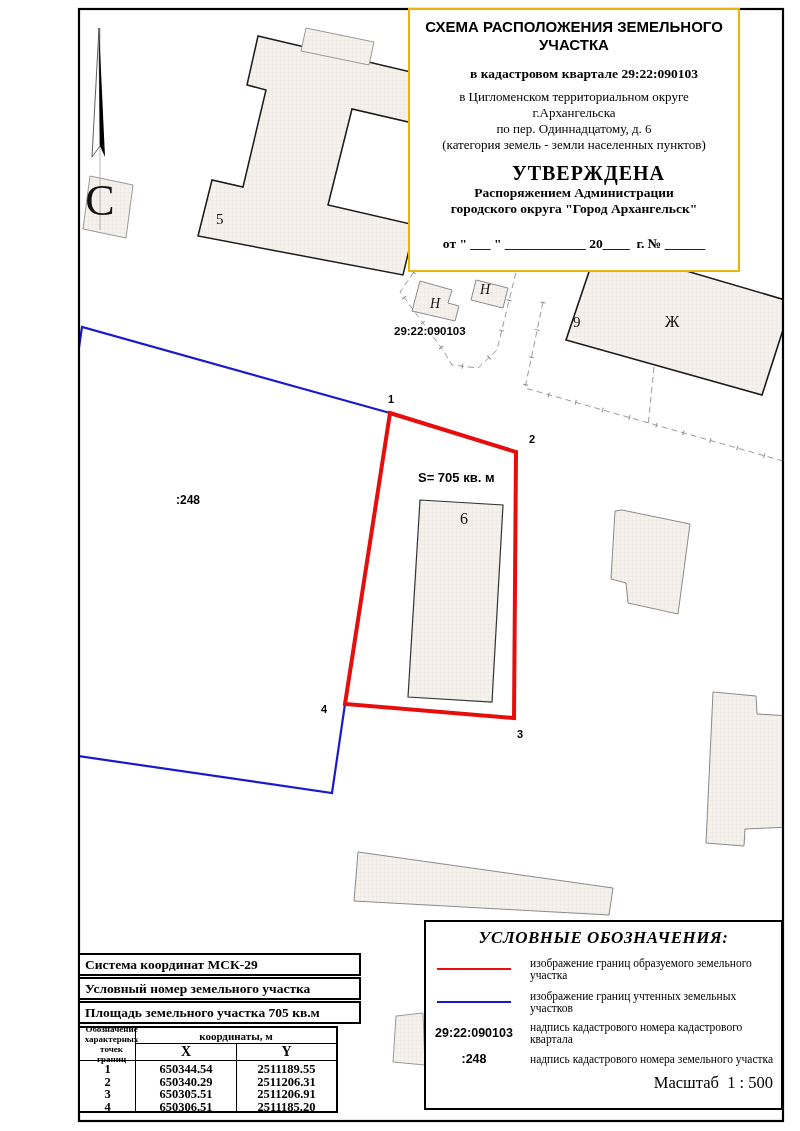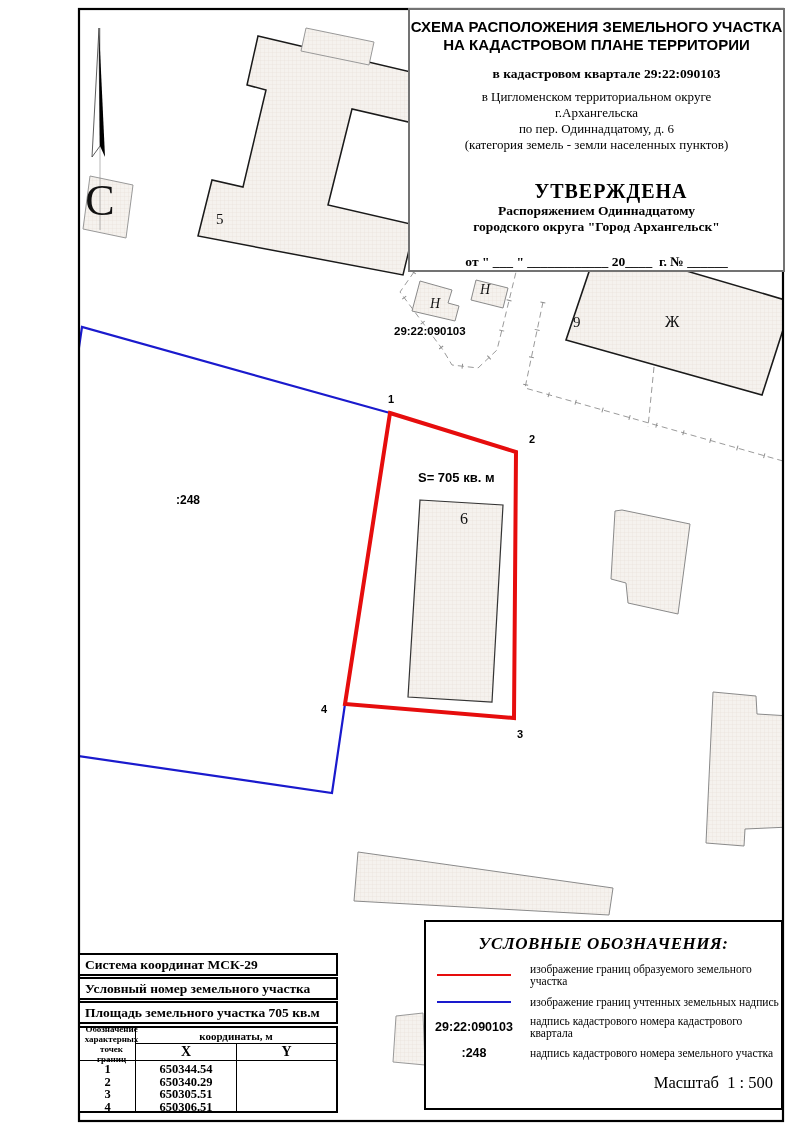--- a/index.html
+++ b/index.html
@@ -5,56 +5,56 @@
   html,body{margin:0;padding:0;}
   body{
     width:800px;height:1131px;position:relative;background:#ffffff;
     font-family:"Liberation Serif",serif;color:#000;overflow:hidden;
     -webkit-font-smoothing:antialiased;
   }
   #map-svg{position:absolute;left:0;top:0;}
 
   
   .title-block{
-    position:absolute;left:408px;top:8px;width:377px;height:264px;
-    background:#fff;border:2px solid #737373;box-sizing:border-box;
+    position:absolute;left:408px;top:8px;width:332px;height:264px;
+    background:#fff;border:2px solid #eab308;box-sizing:border-box;
     text-align:center;
   }
   .tb-head{font-family:"Liberation Sans",sans-serif;font-weight:bold;font-size:15px;line-height:17.5px;}
   .tb-head.first{margin-top:8px;}
   .tb-quarter{margin-top:13px;font-weight:bold;font-size:13.5px;padding-left:20px;}
   .tb-line{font-size:13px;line-height:16px;text-align:center;}
   .tb-line.first{margin-top:7px;}
-  .tb-approved{margin-top:27px;font-weight:bold;font-size:20px;letter-spacing:1px;padding-left:29px;}
+  .tb-approved{margin-top:9px;font-weight:bold;font-size:20px;letter-spacing:1px;padding-left:29px;}
   .tb-appline{font-weight:bold;font-size:13.5px;line-height:16px;}
   .tb-date{margin-top:19px;font-weight:bold;font-size:13.5px;white-space:pre;}
 
   
   .legend{
     position:absolute;left:424px;top:920px;width:359px;height:190px;
     background:#fff;border:2px solid #000;box-sizing:border-box;
   }
   .lg-title{
-    text-align:center;margin-top:12px;
+    text-align:center;margin-top:6px;
     font-weight:bold;font-style:italic;font-size:17px;letter-spacing:.5px;
   }
   .lg-row{display:flex;align-items:center;margin-top:9px;}
   .lg-row.tight{margin-top:7px;}
   .lg-sym{flex:0 0 96px;display:flex;justify-content:center;align-items:center;
           font-family:"Liberation Sans",sans-serif;font-weight:bold;font-size:12.5px;}
   .swatch{display:inline-block;width:74px;height:2px;}
   .swatch.red{background:#e60d0d;}
   .swatch.blue{background:#1a1acd;height:2.5px;}
   .lg-label{font-size:11.5px;margin-left:8px;}
   .lg-scale{position:absolute;right:8px;bottom:15px;font-size:16.5px;white-space:pre;}
 
   
   .tbl-box{
     position:absolute;left:78px;background:#fff;border:2px solid #000;box-sizing:border-box;
-    width:260px;height:23px;display:flex;align-items:center;
+    width:283px;height:23px;display:flex;align-items:center;
     font-weight:bold;font-size:13.5px;padding-left:5px;
   }
   .tbl-box.r1{top:953px;}
   .tbl-box.r2{top:977px;}
   .tbl-box.r3{top:1001px;}
   .coord-table{
     position:absolute;left:78px;top:1026px;width:260px;height:87px;
     background:#fff;border:2px solid #000;box-sizing:border-box;
     display:grid;grid-template-columns:56px 101px 99px;grid-template-rows:16px 17px 50px;
   }
@@ -137,47 +137,46 @@
     <text x="321" y="713" font-size="11">4</text>
     <text x="418" y="482" font-size="13">S= 705 кв. м</text>
     <text x="176" y="504" font-size="12">:248</text>
   </g>
 
   <rect x="79" y="9" width="704" height="1112" fill="none" stroke="#000" stroke-width="2.2"></rect>
 </svg>
 
 <div class="title-block">
   <div class="tb-head first">СХЕМА РАСПОЛОЖЕНИЯ ЗЕМЕЛЬНОГО УЧАСТКА</div>
-  <div class="tb-head">НА КАДАСТРОВОМ ПЛАНЕ ТЕРРИТОРИИ</div>
   <div class="tb-quarter">в кадастровом квартале 29:22:090103</div>
   <div class="tb-line first">в Цигломенском территориальном округе</div>
   <div class="tb-line">г.Архангельска</div>
   <div class="tb-line">по пер. Одиннадцатому, д. 6</div>
   <div class="tb-line">(категория земель - земли населенных пунктов)</div>
   <div class="tb-approved">УТВЕРЖДЕНА</div>
-  <div class="tb-appline">Распоряжением Одиннадцатому</div>
+  <div class="tb-appline">Распоряжением Администрации</div>
   <div class="tb-appline">городского округа "Город Архангельск"</div>
   <div class="tb-date">от " ___ " ____________ 20____  г. № ______</div>
 </div>
 
 <div class="legend">
   <div class="lg-title">УСЛОВНЫЕ ОБОЗНАЧЕНИЯ:</div>
 
   <div class="lg-row">
     <span class="lg-sym">
         <span class="swatch red"></span>
       </span>
     <span class="lg-label">изображение границ образуемого земельного участка</span>
   </div>
 
   <div class="lg-row">
     <span class="lg-sym">
         <span class="swatch blue"></span>
       </span>
-    <span class="lg-label">изображение границ учтенных земельных надпись</span>
+    <span class="lg-label">изображение границ учтенных земельных участков</span>
   </div>
 
   <div class="lg-row tight">
     <span class="lg-sym">29:22:090103</span>
     <span class="lg-label">надпись кадастрового номера кадастрового квартала</span>
   </div>
 
   <div class="lg-row tight">
     <span class="lg-sym">:248</span>
     <span class="lg-label">надпись кадастрового номера земельного участка</span>
@@ -205,13 +204,19 @@
     <div>2</div>
     <div>3</div>
     <div>4</div>
   </div>
   <div class="ct-cell ct-data">
     <div>650344.54</div>
     <div>650340.29</div>
     <div>650305.51</div>
     <div>650306.51</div>
   </div>
+  <div class="ct-cell ct-data last">
+    <div>2511189.55</div>
+    <div>2511206.31</div>
+    <div>2511206.91</div>
+    <div>2511185.20</div>
+  </div>
 </div>
 
 </body></html>

